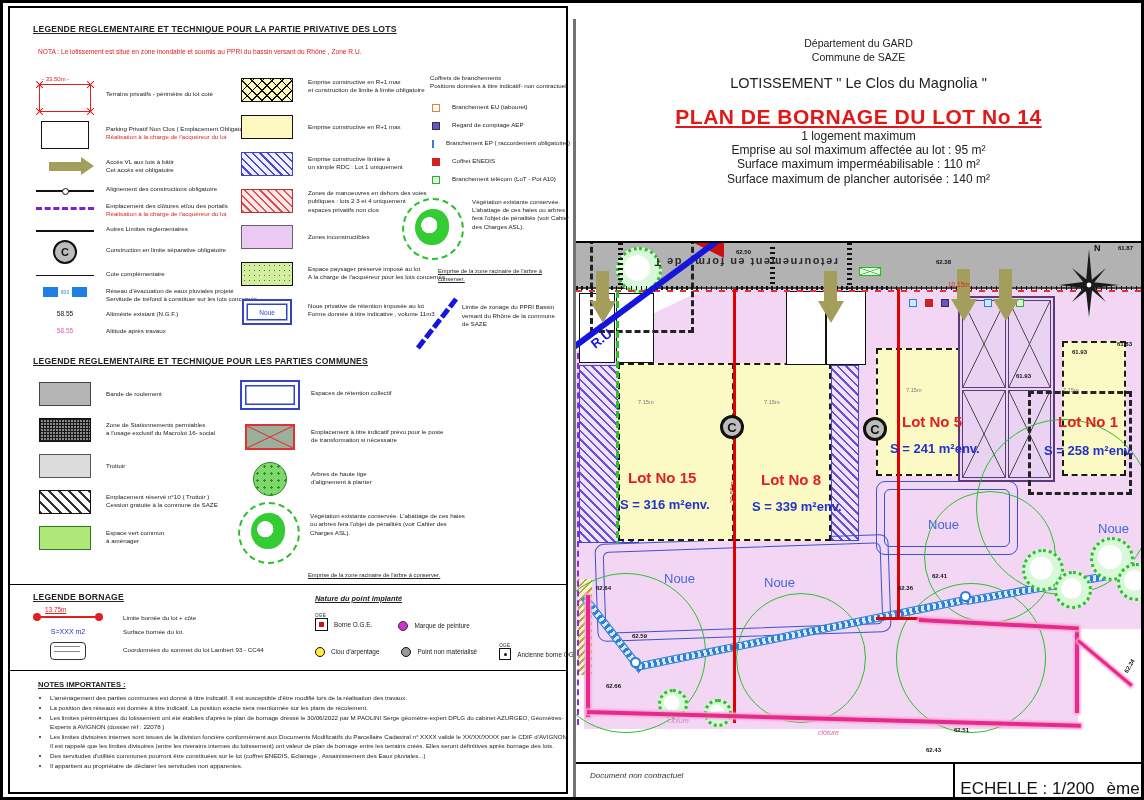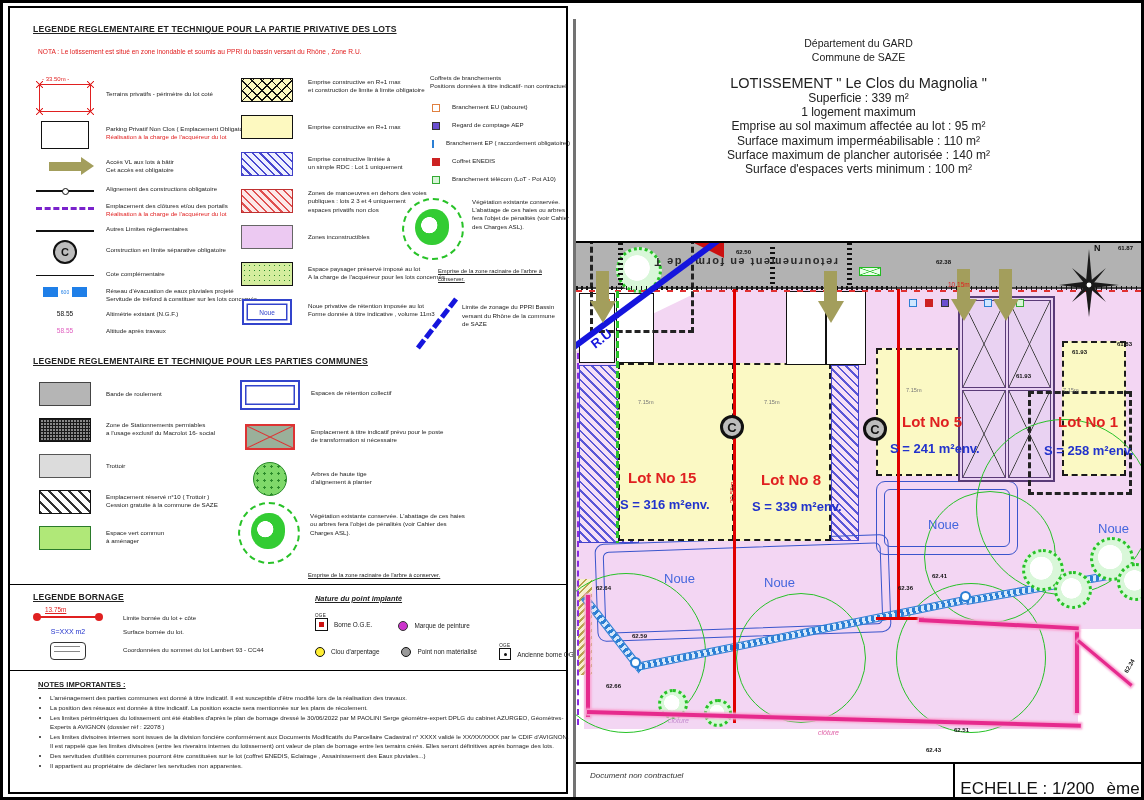--- a/index.html
+++ b/index.html
@@ -507,26 +507,25 @@
       <li>Des servitudes d'utilités communes pourront être constituées sur le lot (coffret ENEDIS, Eclairage , Assainissement des Eaux pluviales...)</li>
       <li>Il appartient au propriétaire de déclarer les servitudes non apparentes.</li>
     </ul>
   </div>
 
   <div class="rp">
     <div class="rph">
       <div class="h-dept">Département du GARD</div>
       <div class="h-com">Commune de SAZE</div>
       <div class="h-lot">LOTISSEMENT " Le Clos du Magnolia "</div>
-      <div class="h-det">Superficie :  339 m²</div>
+      <div class="h-title">PLAN DE BORNAGE  DU LOT No 14</div>
       <div class="h-det">1 logement maximum</div>
       <div class="h-det">Emprise au sol maximum affectée au lot : 95 m²</div>
       <div class="h-det">Surface maximum imperméabilisable : 110 m²</div>
       <div class="h-det">Surface maximum de plancher autorisée : 140 m²</div>
-      <div class="h-det">Surface d'espaces verts minimum : 100 m²</div>
     </div>
 
     <div class="map">
 
       <div class="lav" style="left:0;top:46px;width:568px;height:340px"></div>
       <div class="lav" style="left:8px;top:386px;width:494px;height:100px"></div>
       <div class="wedge"></div>
       <div class="bhz z2" style="left:3px;top:122px;width:60px;height:178px"></div>
       <div class="bhz z2" style="left:255px;top:122px;width:28px;height:176px"></div>
       <div class="olvz z2" style="left:2px;top:336px;width:14px;height:96px"></div>

